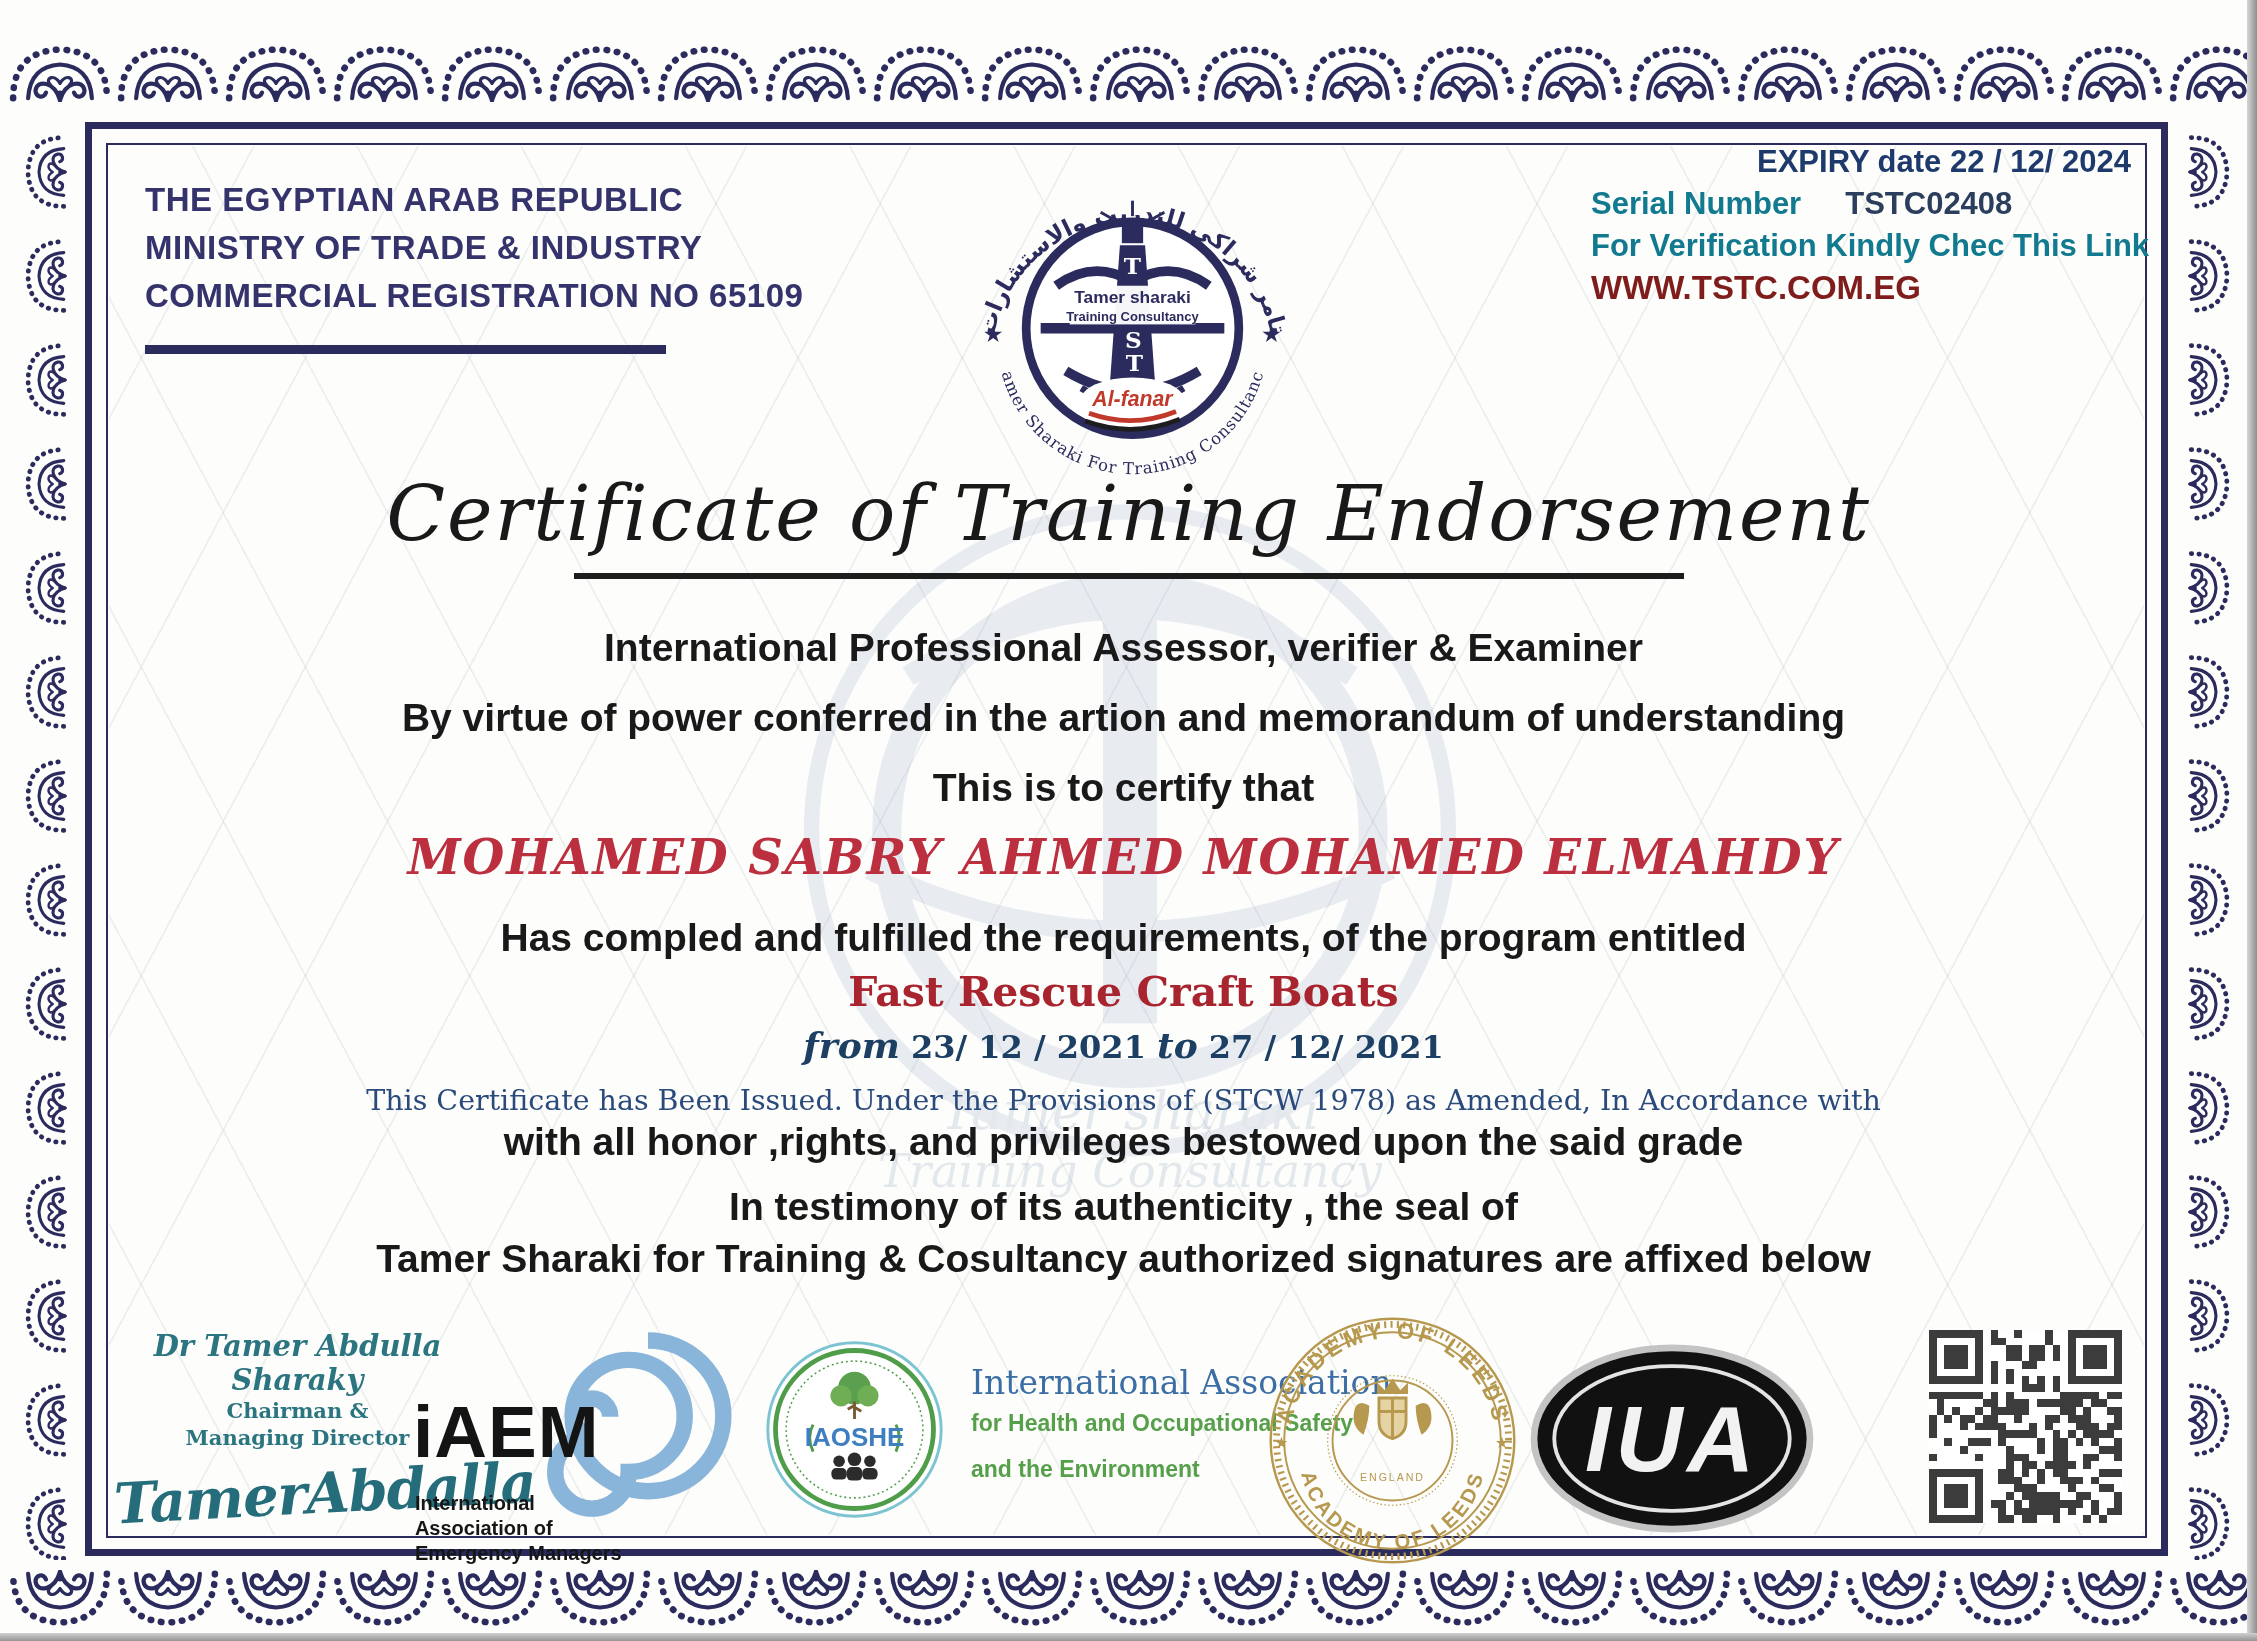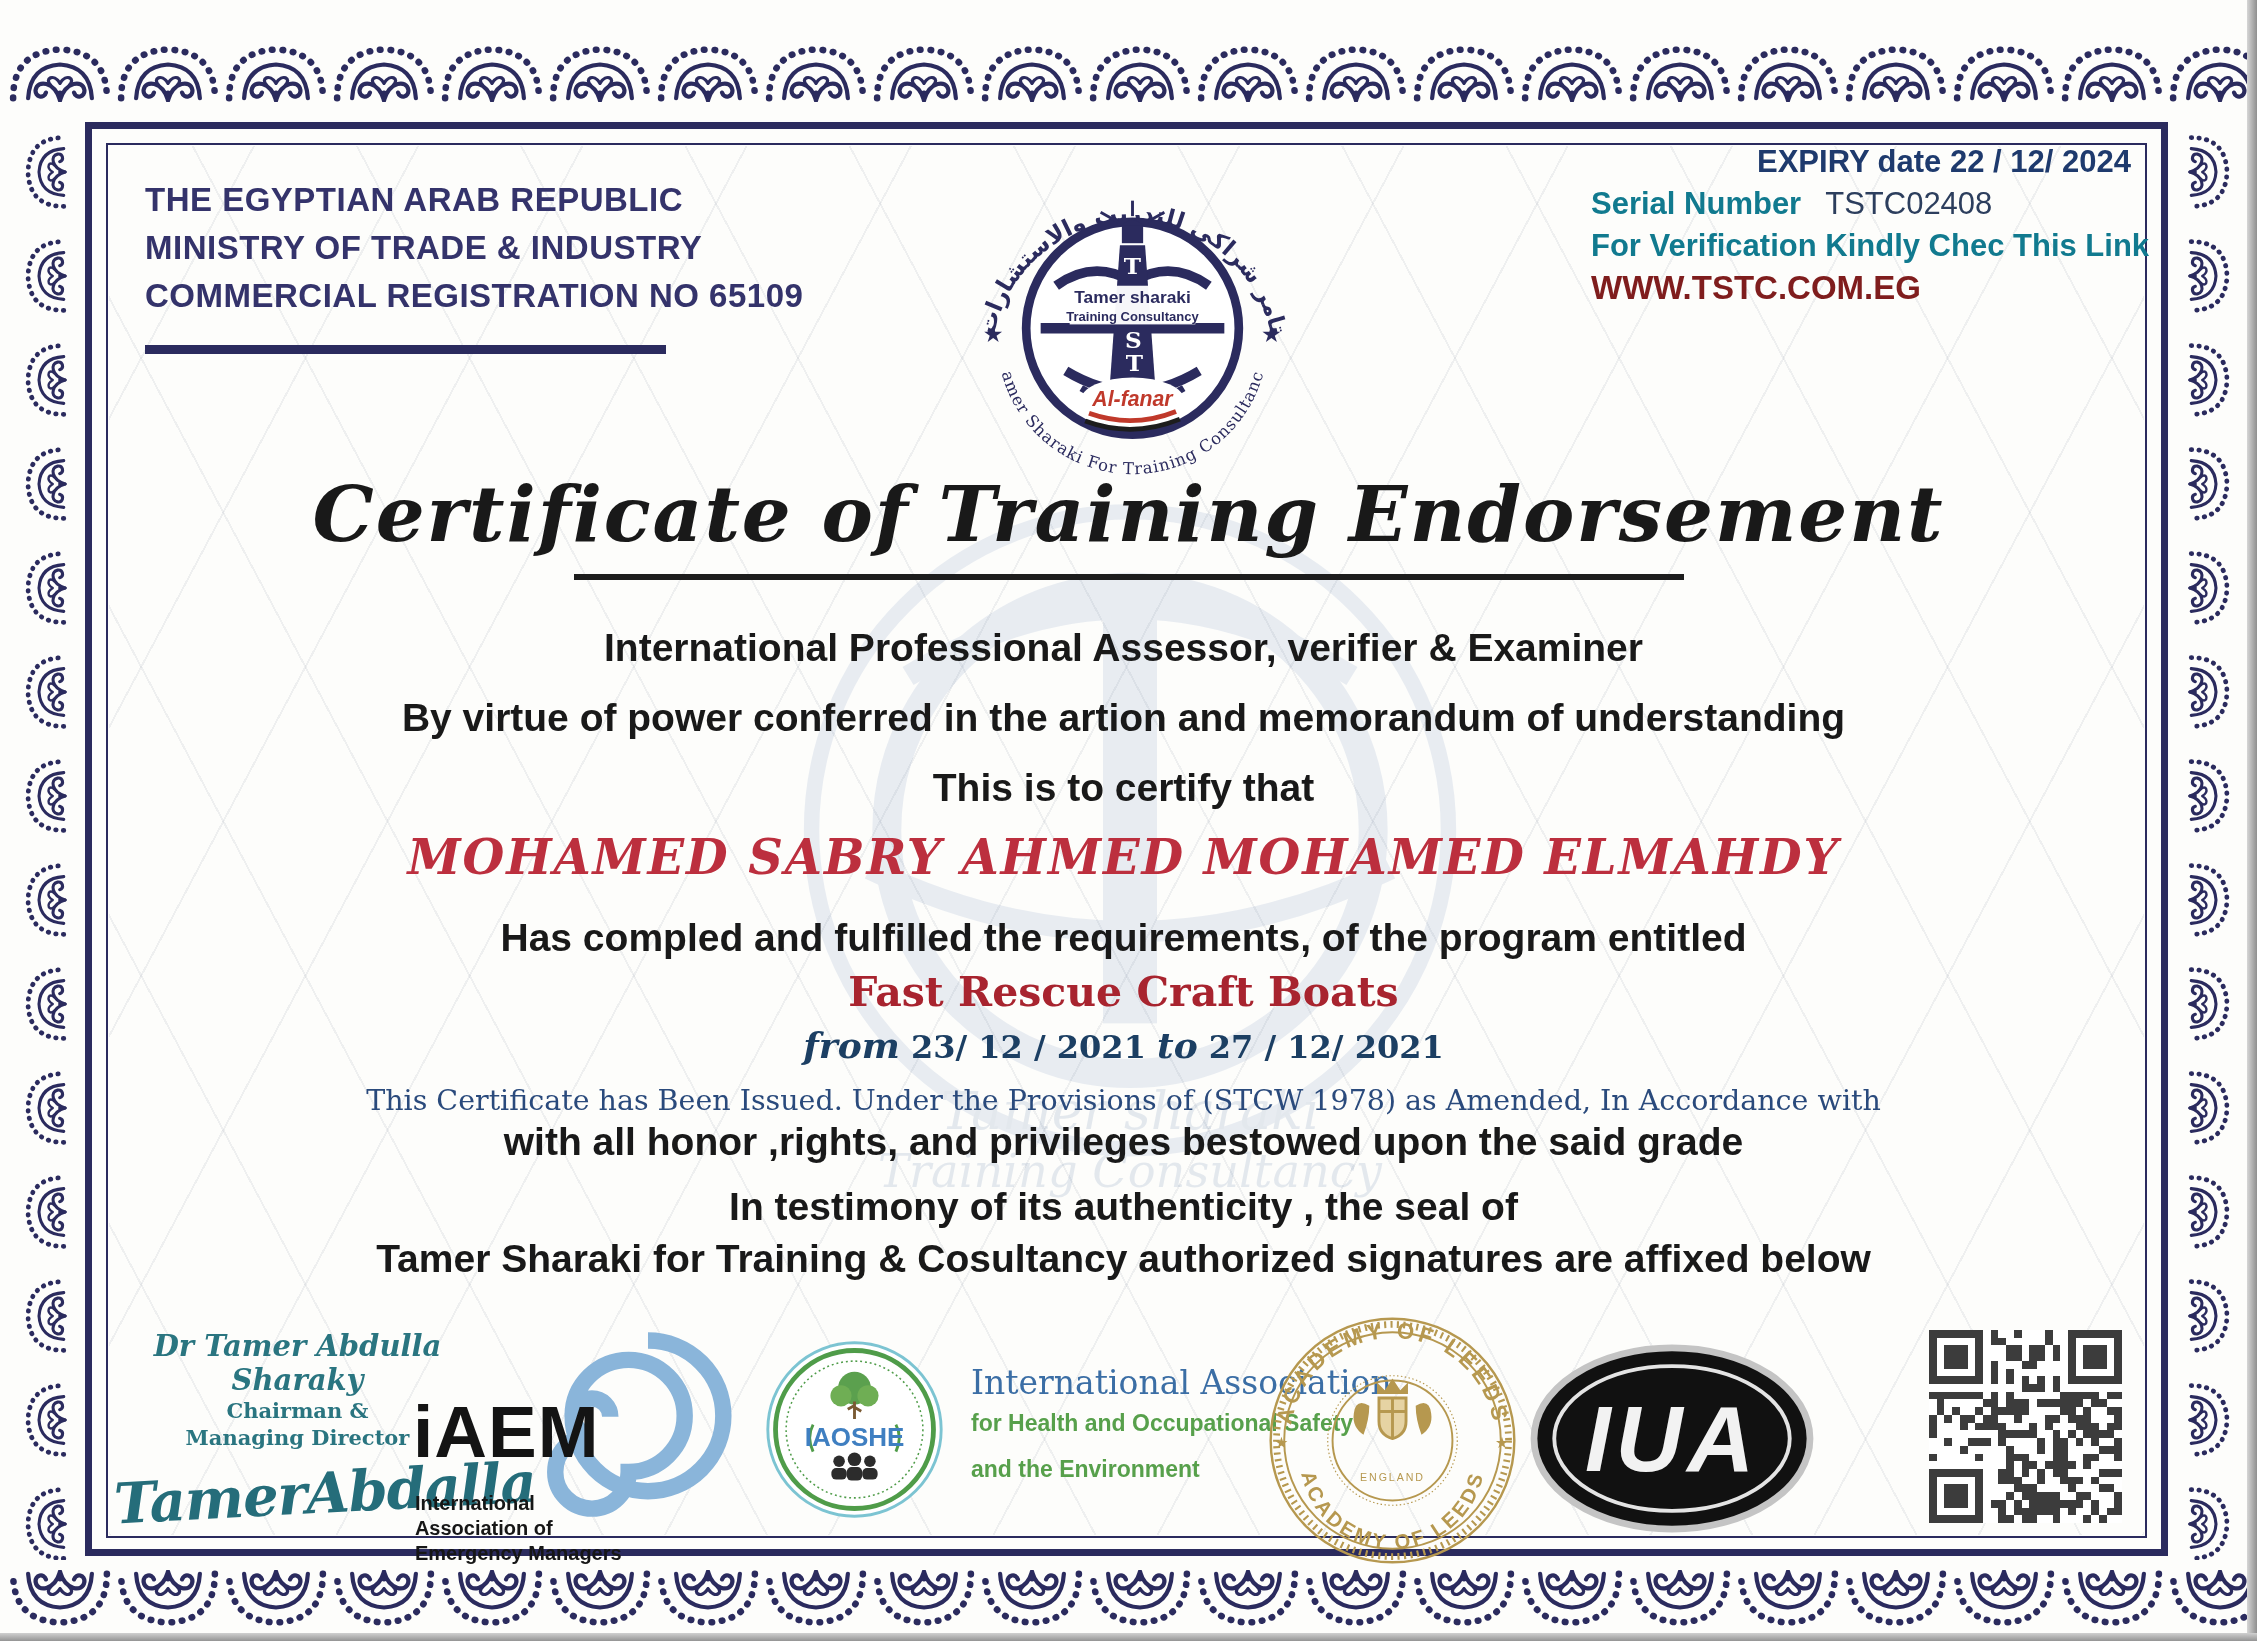--- a/index.html
+++ b/index.html
@@ -25,29 +25,29 @@
   .scan-bottom{position:absolute;left:0;right:0;bottom:0;height:7.7px;
      background:linear-gradient(#d0d0d0,#949494);}
   
   .hdr-left{position:absolute;left:145px;top:176px;width:695px;color:#34336b;
      font-weight:bold;font-size:33px;line-height:48px;letter-spacing:0.5px;}
   .hdr-left .rule{width:521px;height:8.7px;background:#2b2b5e;margin-top:25px;}
   .hdr-right{position:absolute;left:1591px;top:141px;width:579px;font-size:31px;line-height:42px;font-weight:bold;}
   .expiry{color:#1e3a6d;padding-left:166px;font-weight:600;}
   .serial-row{display:flex;}
   .serial-label{color:#117a8f;}
-  .serial-value{color:#2c3e5d;margin-left:24px;font-weight:400;}
+  .serial-value{color:#2c3e5d;margin-left:44px;font-weight:700;}
   .verify{color:#117a8f;}
   .website{color:#7f1d1d;font-size:33px;}
   .logo-wrap{position:absolute;left:973px;top:162px;}
   
   .watermark{position:absolute;left:763px;top:454px;opacity:.14;pointer-events:none;}
   
   .title-wrap{position:absolute;left:0;right:0;top:469px;text-align:center;}
-  .title{font-family:"DejaVu Serif",serif;font-style:italic;font-size:77px;color:#191919;letter-spacing:1.9px;font-weight:bold;}
+  .title{font-family:"DejaVu Serif",serif;font-style:italic;font-size:77px;color:#191919;letter-spacing:1.9px;}
   .title-rule{width:1110px;height:5.8px;background:#1d1d1d;margin:15.4px auto 0;}
   
   .main{position:absolute;left:116px;right:126px;top:626px;text-align:center;color:#191919;}
   .b1{font-size:39px;font-weight:800;margin-bottom:26px;}
   .name{font-family:"DejaVu Serif",serif;font-style:italic;font-weight:bold;font-size:48px;
         color:#bc2f3e;letter-spacing:1.9px;margin:1.9px 0 31px;}
   .program{font-family:"DejaVu Serif",serif;font-weight:bold;font-size:41px;color:#a8242f;margin:5.8px 0 7.7px;}
   .dates{font-family:"DejaVu Serif",serif;font-weight:bold;font-size:32px;color:#1c3f63;margin-bottom:15.4px;}
   .dates .kw{font-style:italic;font-size:36px;}
   .prov{font-family:"DejaVu Serif",serif;font-size:28.5px;color:#2a4a7c;line-height:39px;}

